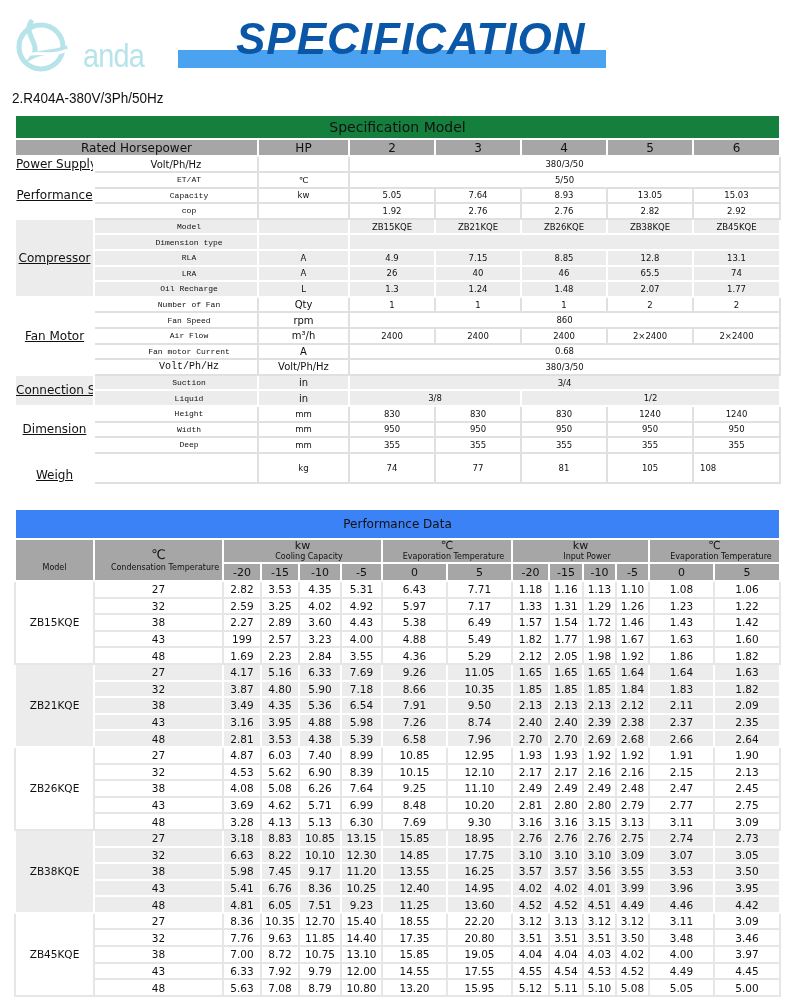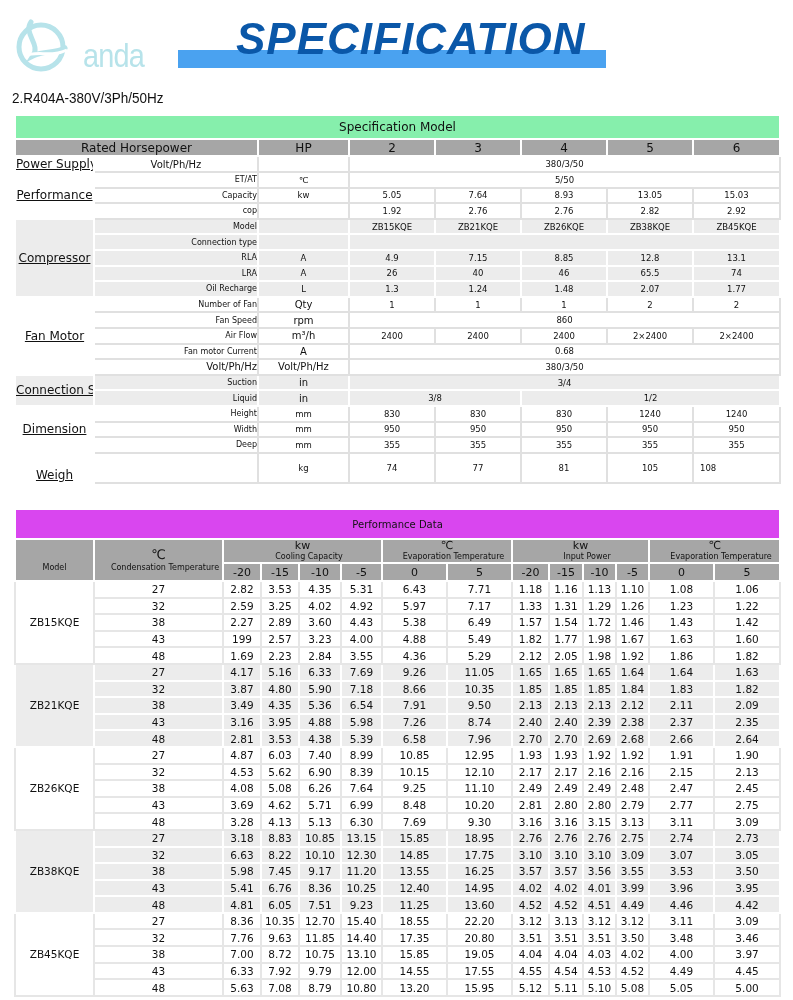--- a/index.html
+++ b/index.html
@@ -7,32 +7,32 @@
   .logo { position:absolute; left:11px; top:14px; width:160px; height:60px; }
   .logo svg { display:block; }
   .logo-text { position:absolute; left:72px; top:22px; font-family:"Liberation Sans", sans-serif; font-size:34px; color:#b7e3ea; letter-spacing:-1px; transform:scaleX(0.85); transform-origin:left top; }
   .title-bar { position:absolute; left:178px; top:50px; width:428px; height:18px; background:#4aa2f0; }
   .title { position:absolute; left:236px; top:14px; font-family:"Liberation Sans", sans-serif; font-weight:bold; font-style:italic; font-size:44px; color:#0a57a8; letter-spacing:1px; }
   .subtitle { position:absolute; left:12px; top:89px; font-family:"Liberation Sans", sans-serif; font-size:15px; color:#111; transform:scaleX(0.9); transform-origin:left top; }
 
   table { border-collapse:collapse; position:absolute; left:14px; table-layout:fixed; font-family:"DejaVu Sans", sans-serif; }
   td, th { border:2px solid #ffffff; text-align:center; padding:0; font-weight:normal; overflow:hidden; white-space:nowrap; }
   .spec td { height:13.6px; font-size:8.5px; }
-  .spec .hdr-main td { background:#86efac; height:22px; font-size:12px; }
+  .spec .hdr-main td { background:#15803d; height:22px; font-size:14px; }
   .spec .hdr td { background:#a6a6a6; height:15px; font-size:12px; }
   .spec .w { background:#ffffff; }
   .spec .g { background:#ececec; }
-  .spec .param { text-align:right; padding-left:26px; font-size:8px; }
+  .spec .param { text-align:center; padding-left:26px; font-size:8px;font-family:Liberation Mono, monospace; }
   .spec .param.big { font-size:10px; }
   .spec .group { font-size:12px;text-decoration:underline; }
   .spec td.left { text-align:left; padding-left:6px; }
   .spec td.wbord { border-color:#e0e0e0; }
 
   .perf td { font-size:10.5px; height:14.6px; }
-  .perf .hdr-main td { background:#d946ef; height:28px; font-size:10px; }
+  .perf .hdr-main td { background:#3b82f6; height:28px; font-size:12px; }
   .perf .hdr td { background:#a6a6a6; font-size:8px; }
   .perf .hdr .unit { font-size:11px; display:block; line-height:12px; }
   .perf .hdr .unit-label { display:block; font-size:8px; line-height:10px;margin-left:13px; }
   .perf .hdr td.sub { font-size:11px; height:16px; }
   .perf .w td { background:#ffffff; border-color:#e6e6e6; }
   .perf .g td { background:#ececec; border-color:#ffffff; }
   .perf td.model { font-size:10.5px; }
 </style>
 </head>
 <body>
@@ -110,21 +110,21 @@
     <td class="group g" rowspan="5">Compressor</td>
     <td class="param g">Model</td>
     <td class="g"></td>
     <td class="g">ZB15KQE</td>
     <td class="g">ZB21KQE</td>
     <td class="g">ZB26KQE</td>
     <td class="g">ZB38KQE</td>
     <td class="g">ZB45KQE</td>
   </tr>
   <tr>
-    <td class="param g">Connection type</td>
+    <td class="param g">Dimension type</td>
     <td class="g"></td>
     <td class="g" colspan="5"></td>
   </tr>
   <tr>
     <td class="param g">RLA</td>
     <td class="g">A</td>
     <td class="g">4.9</td>
     <td class="g">7.15</td>
     <td class="g">8.85</td>
     <td class="g">12.8</td>

